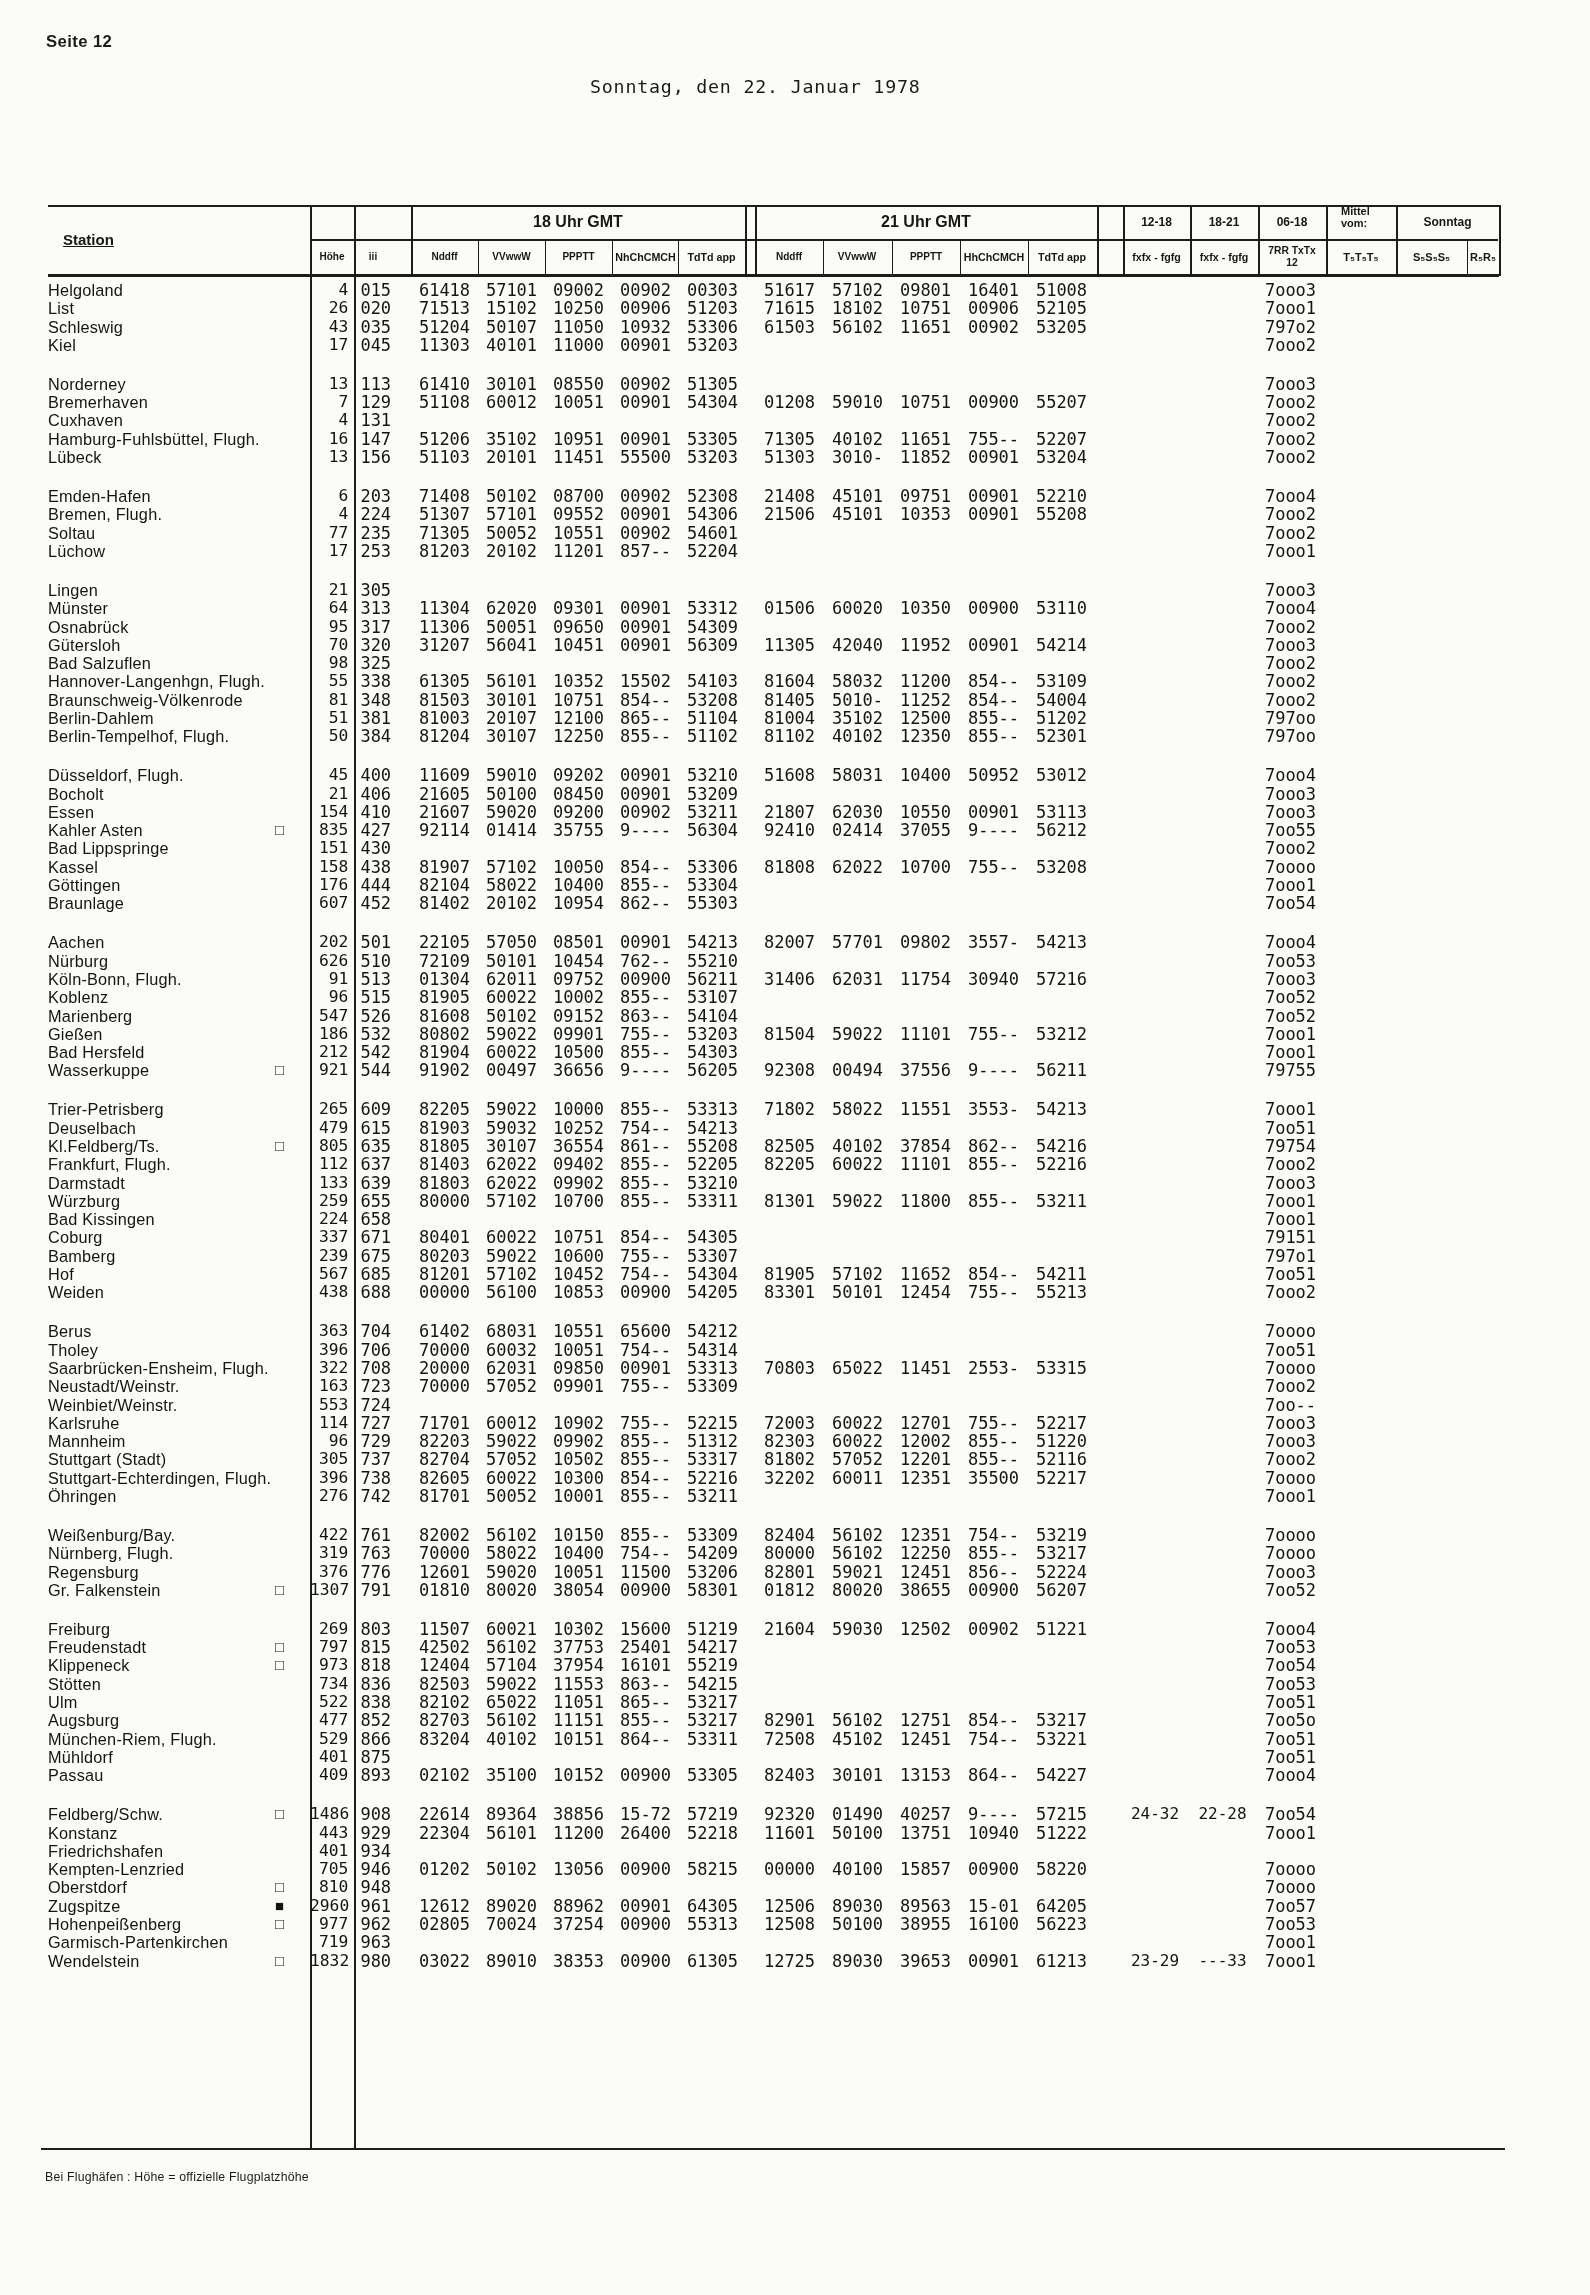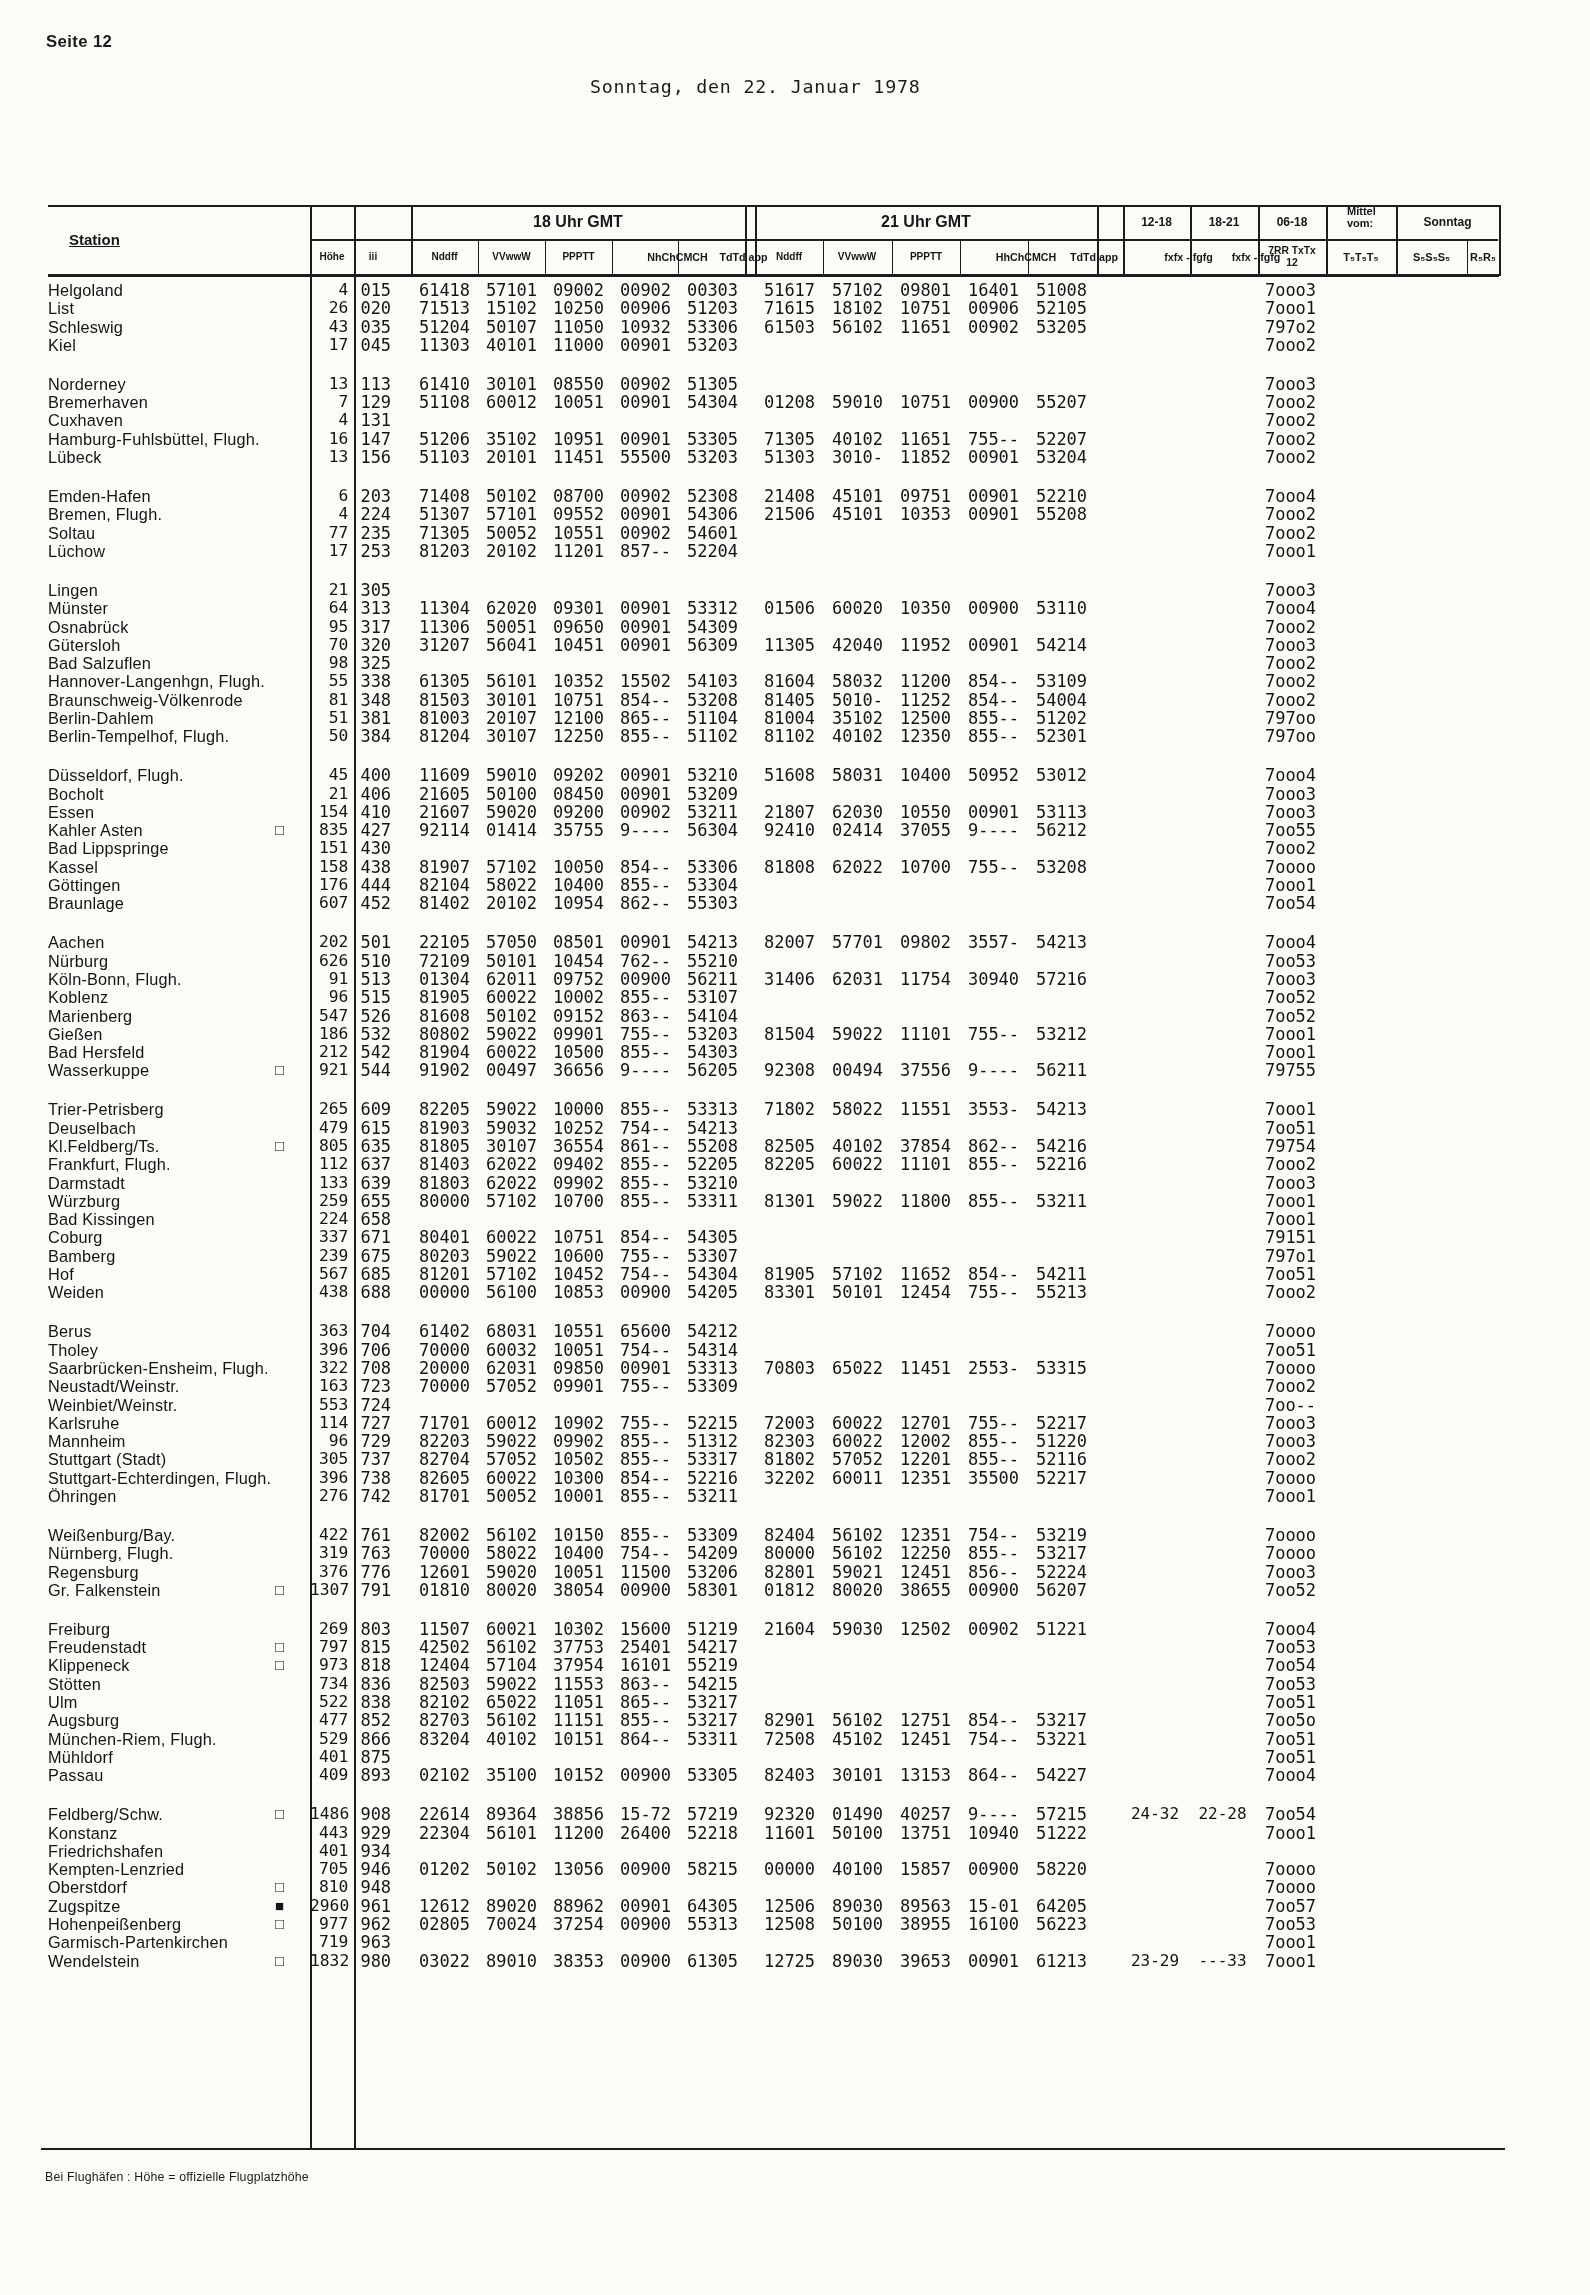--- a/index.html
+++ b/index.html
@@ -11,23 +11,23 @@
   .footnote{left:45px;top:2170px;font-size:12.3px;letter-spacing:0.2px;}
 
   
   .hline,.vline{position:absolute;background:#1d1d1d;}
 
   
   .hlabel{position:absolute;display:flex;align-items:center;justify-content:center;
           font-weight:bold;color:#161616;}
   .grp{font-size:16px;}
   .sub{top:240px;height:33px;font-size:10px;}
-  .sub-sm{font-size:10.7px;margin-left:32px;}
+  .sub-sm{font-size:10.7px;}
   .stacked{flex-direction:column;line-height:12px;justify-content:center;}
-  .leftal{justify-content:flex-start;padding-left:21px;box-sizing:border-box;}
+  .leftal{justify-content:flex-start;padding-left:15px;box-sizing:border-box;}
 
   
   .tbody{position:absolute;left:48px;top:281px;width:1451px;}
   .group{margin-bottom:20.7px;}
   .row{display:flex;height:18.3px;line-height:18.3px;white-space:pre;
        font-family:"DejaVu Sans Mono",monospace;font-size:17px;color:#141414;}
   .c-station{width:262px;position:relative;font-family:"Liberation Sans",sans-serif;
              font-size:16.3px;letter-spacing:0.2px;overflow:visible;}
   .c-symbol{position:absolute;left:227px;top:0;font-size:15px;}
   .c-hoehe{width:44px;text-align:right;padding-right:5.6px;box-sizing:border-box;font-size:16.3px;}

